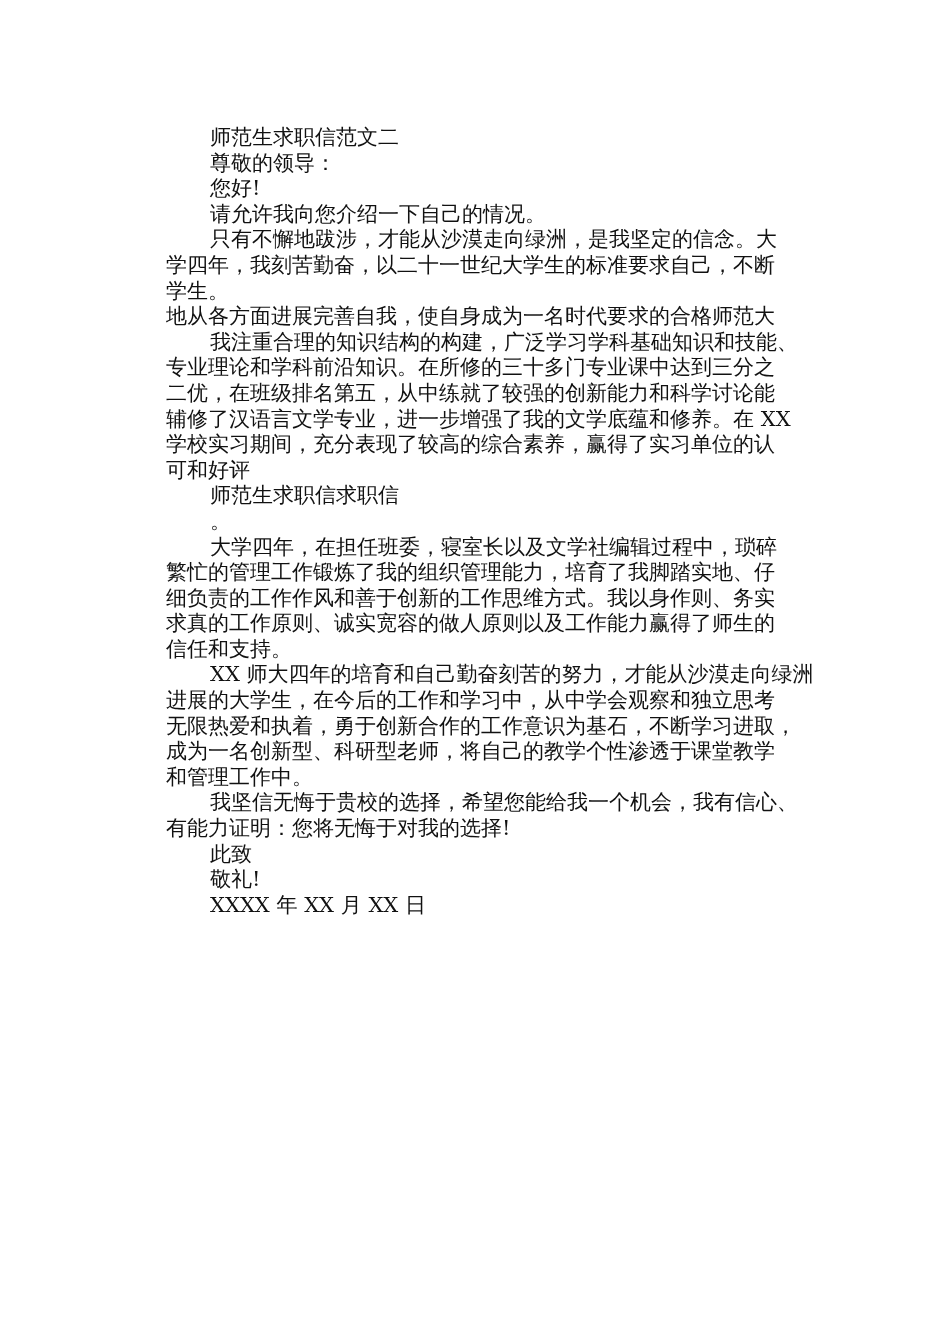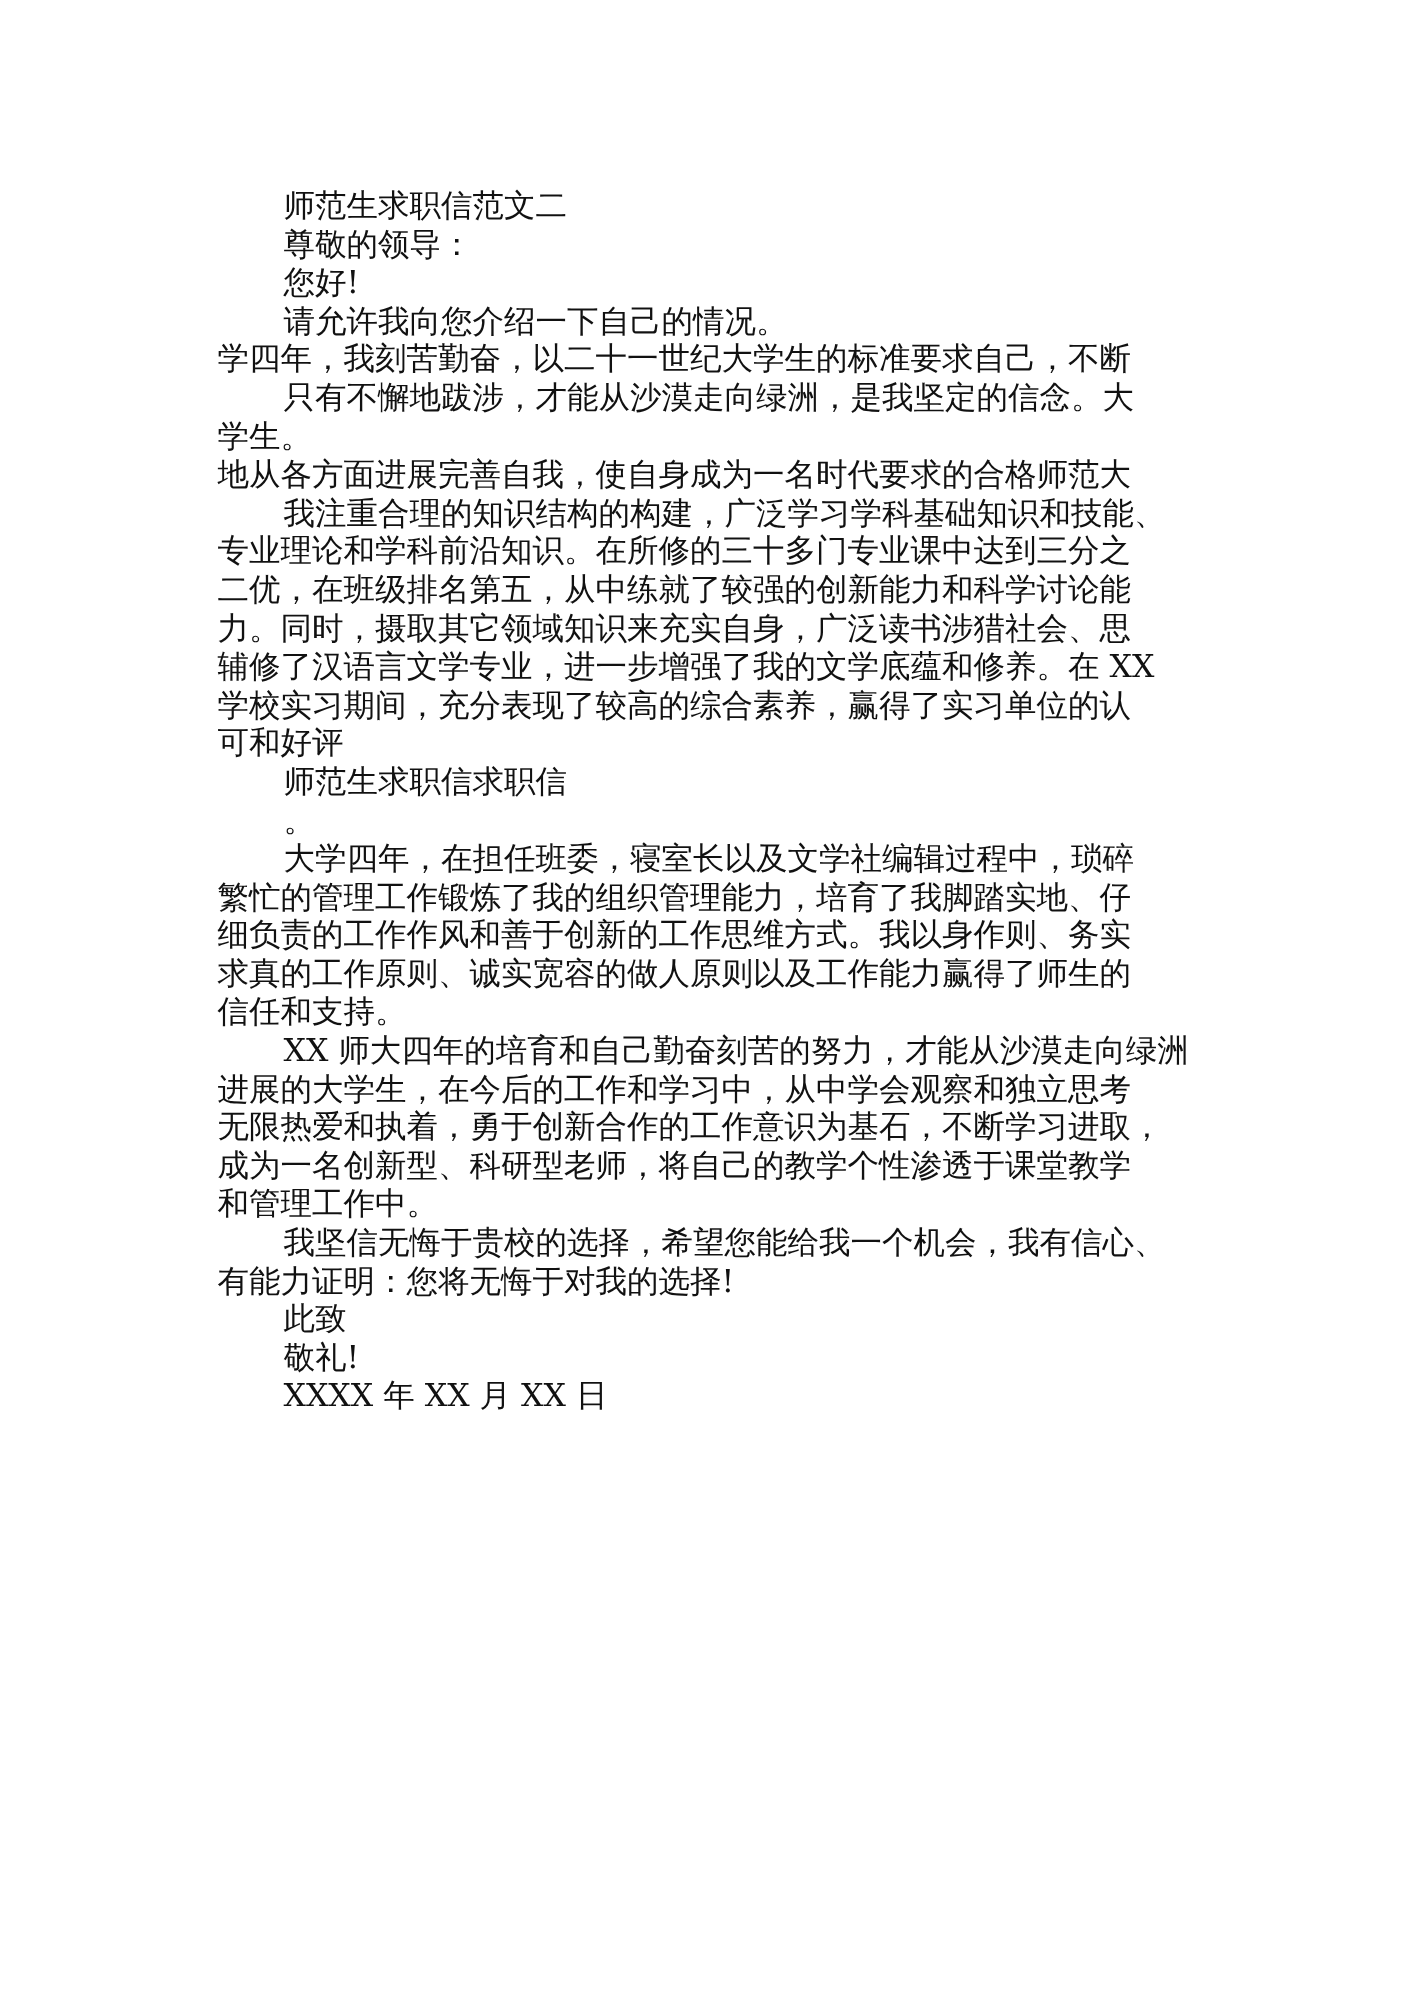--- a/index.html
+++ b/index.html
@@ -7,44 +7,43 @@
   .page {
     position: absolute;
     left: 145px;
     top: 125px;
     width: 662px;
     font-family: "DejaVu Serif", "Liberation Serif", serif;
     font-size: 21px;
     line-height: 25.6px;
     color: #111111;
   }
-  .line { white-space: pre; height: 25.6px; overflow: visible; }
+  .line { white-space: pre; height: 25.6px; overflow: visible; margin-left: 21px; }
   .indent { padding-left: 44px; }
 </style>
 </head>
 <body>
 
 <div class="page">
   <div class="line indent">师范生求职信范文二</div>
   <div class="line indent">尊敬的领导：</div>
   <div class="line indent">您好!</div>
   <div class="line indent">请允许我向您介绍一下自己的情况。</div>
 
   <div>
+    <div class="line indent">只有不懈地跋涉，才能从沙漠走向绿洲，是我坚定的信念。大</div>
     <div class="line">学四年，我刻苦勤奋，以二十一世纪大学生的标准要求自己，不断</div>
-    <div class="line indent">只有不懈地跋涉，才能从沙漠走向绿洲，是我坚定的信念。大</div>
     <div class="line">学生。</div>
     <div class="line">地从各方面进展完善自我，使自身成为一名时代要求的合格师范大</div>
   </div>
 
   <div>
     <div class="line indent">我注重合理的知识结构的构建，广泛学习学科基础知识和技能、</div>
     <div class="line">专业理论和学科前沿知识。在所修的三十多门专业课中达到三分之</div>
     <div class="line">二优，在班级排名第五，从中练就了较强的创新能力和科学讨论能</div>
-    <div class="line">力。同时，摄取其它领域知识来充实自身，广泛读书涉猎社会、思</div>
     <div class="line">辅修了汉语言文学专业，进一步增强了我的文学底蕴和修养。在 XX</div>
     <div class="line">学校实习期间，充分表现了较高的综合素养，赢得了实习单位的认</div>
     <div class="line">可和好评</div>
   </div>
 
   <div class="line indent">师范生求职信求职信</div>
   <div class="line indent">。</div>
 
   <div>
     <div class="line indent">大学四年，在担任班委，寝室长以及文学社编辑过程中，琐碎</div>

